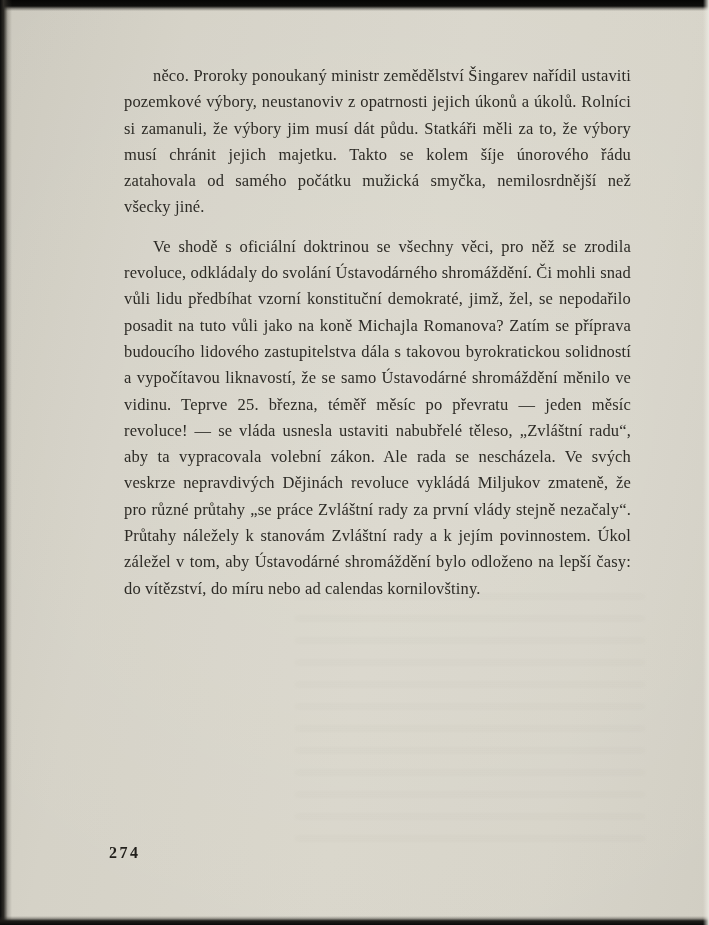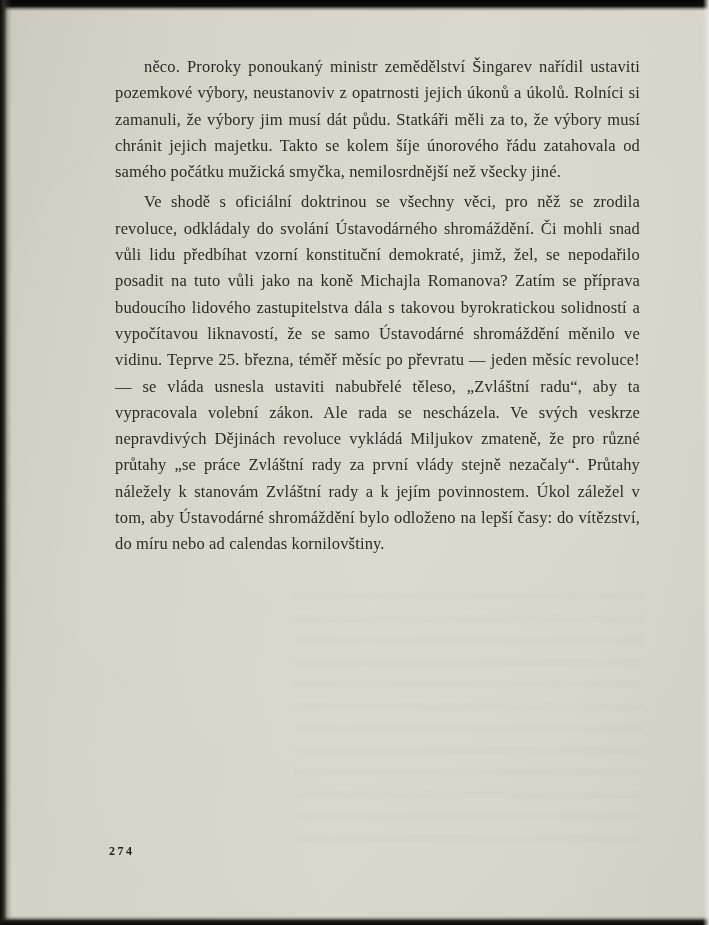--- a/index.html
+++ b/index.html
@@ -56,30 +56,30 @@
     left: 111px;
     top: 50px;
     width: 533px;
     color: #2d2b26;
     font-size: 16.5px;
     line-height: 26.3px;
     text-align: justify;
     letter-spacing: 0.15px;
   }
   .text-block p {
-    margin: 4px;
+    margin: 13px;
     text-indent: 29px;
     hyphens: auto;
   }
   .page-number {
     position: absolute;
     left: 109px;
     top: 844px;
     color: #211f1b;
-    font-size: 12px;
+    font-size: 16px;
     font-weight: bold;
     letter-spacing: 2.5px;
   }
 </style>
 </head>
 <body>
 
 <div class="page">
   <div class="ghost-text"></div>
 

